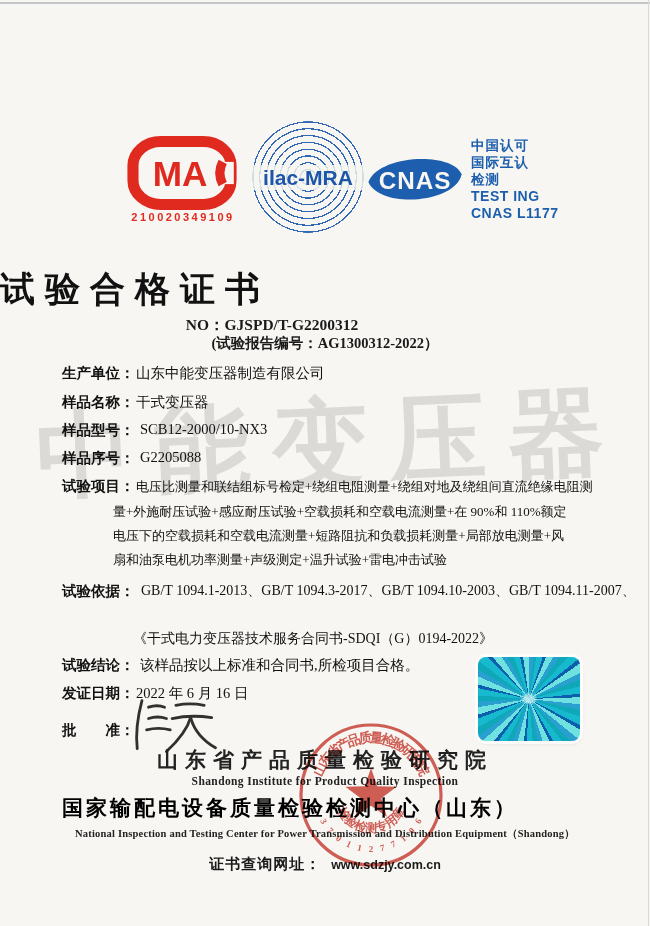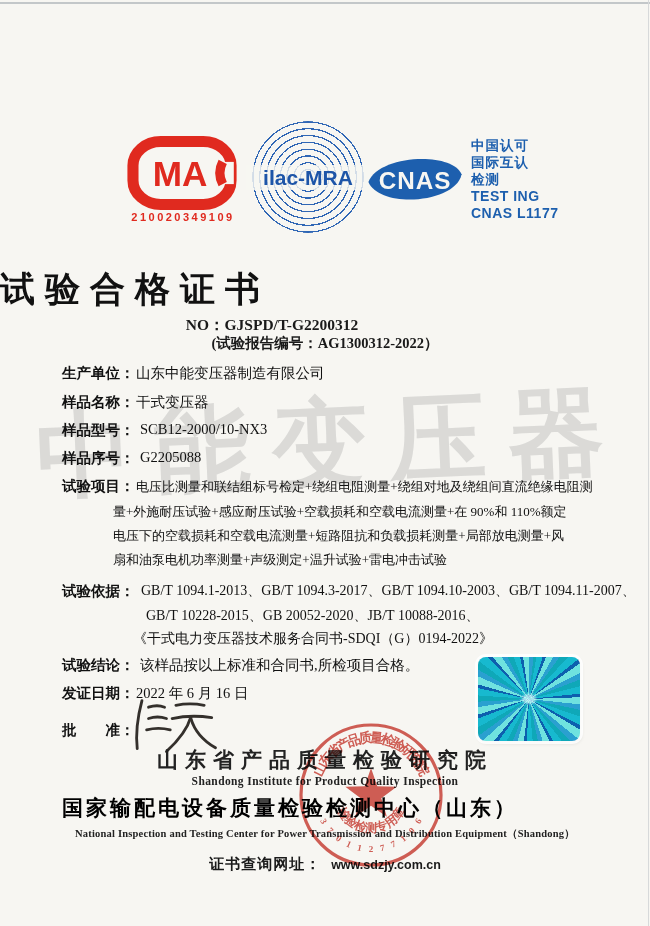--- a/index.html
+++ b/index.html
@@ -127,21 +127,20 @@
     <span class="abs val" style="left:140px;top:449px;">G2205088</span>
 
     <span class="abs lbl" style="left:62px;top:477px;">试验项目：</span>
     <span class="abs pline" style="left:136px;top:478px;">电压比测量和联结组标号检定+绕组电阻测量+绕组对地及绕组间直流绝缘电阻测</span>
     <span class="abs pline" style="left:113px;top:503px;">量+外施耐压试验+感应耐压试验+空载损耗和空载电流测量+在 90%和 110%额定</span>
     <span class="abs pline" style="left:113px;top:527px;">电压下的空载损耗和空载电流测量+短路阻抗和负载损耗测量+局部放电测量+风</span>
     <span class="abs pline" style="left:113px;top:551px;">扇和油泵电机功率测量+声级测定+温升试验+雷电冲击试验</span>
 
     <span class="abs lbl" style="left:62px;top:582px;">试验依据：</span>
     <span class="abs val" style="left:141px;top:582px;font-size:14px;">GB/T 1094.1-2013、GB/T 1094.3-2017、GB/T 1094.10-2003、GB/T 1094.11-2007、</span>
-    <span class="abs val" style="left:146px;top:607px;font-size:14px;">GB/T 10228-2015、GB 20052-2020、JB/T 10088-2016、</span>
     <span class="abs val" style="left:133px;top:630px;font-size:14px;">《干式电力变压器技术服务合同书-SDQI（G）0194-2022》</span>
 
     <span class="abs lbl" style="left:62px;top:656px;">试验结论：</span>
     <span class="abs val" style="left:140px;top:656px;">该样品按以上标准和合同书,所检项目合格。</span>
 
     <span class="abs lbl" style="left:62px;top:684px;">发证日期：</span>
     <span class="abs val" style="left:136px;top:684px;">2022 年 6 月 16 日</span>
 
     <span class="abs lbl" style="left:62px;top:721px;">批　　准：</span>
 

